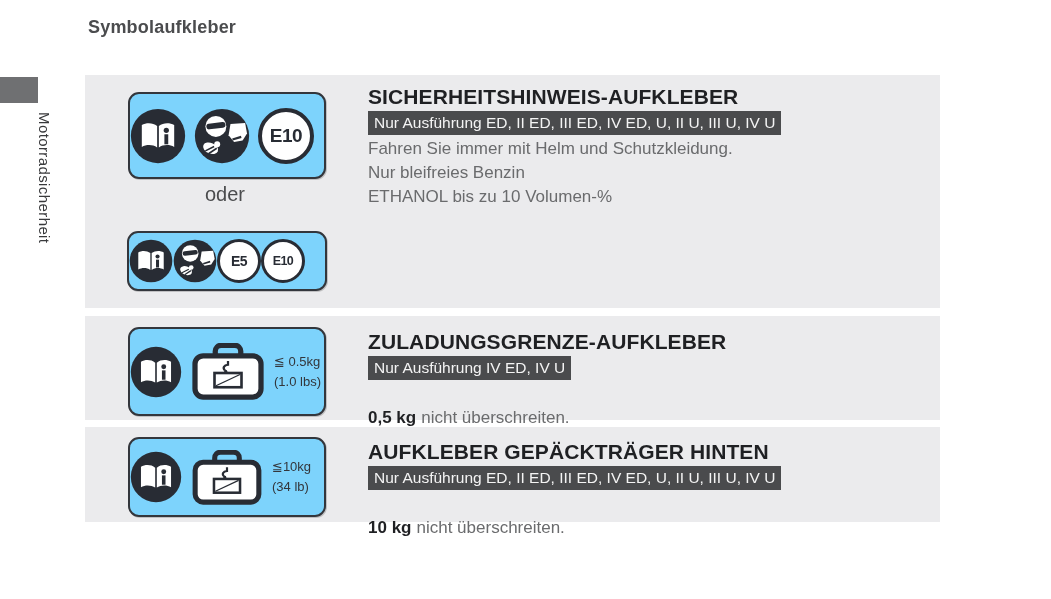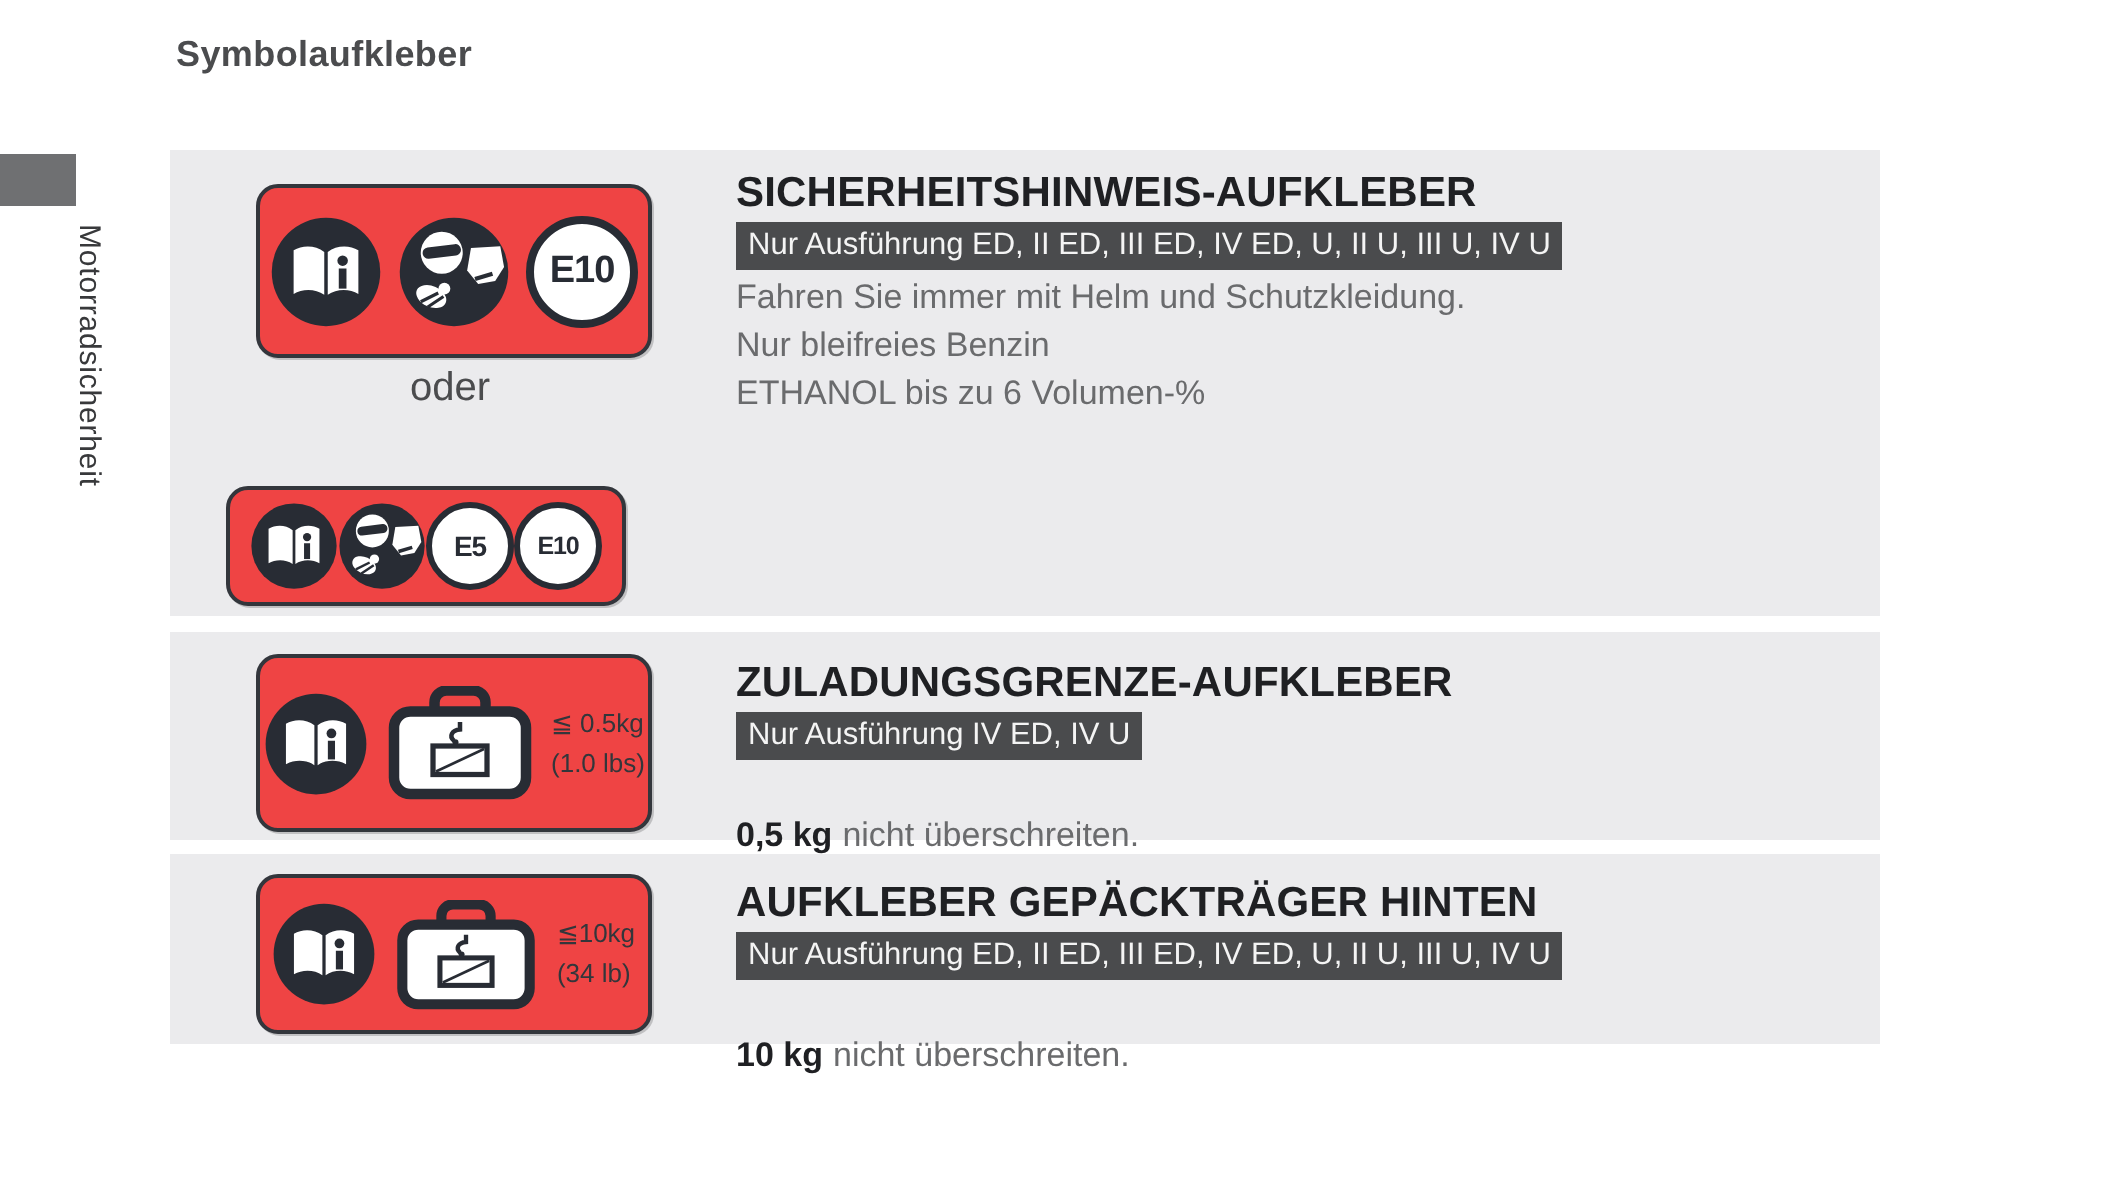--- a/index.html
+++ b/index.html
@@ -9,24 +9,24 @@
   .page-title{position:absolute;left:88px;top:17px;font-size:18px;font-weight:bold;color:#4b4c4e;letter-spacing:.2px;}
 
   .side-tab{position:absolute;left:0;top:77px;width:38px;height:26px;background:#6f7072;}
   .side-label{position:absolute;left:36px;top:112px;writing-mode:vertical-rl;font-size:15px;color:#38393b;letter-spacing:.4px;}
 
   .gbox{position:absolute;left:85px;width:929px;background:#ebebed;}
   #box1{top:75px;height:233px;}
   #box2{top:316px;height:104px;}
   #box3{top:427px;height:95px;}
 
-  .sticker{position:absolute;background:#ef4444;border:2px solid #33363c;border-radius:11px;
-           box-shadow:1px 1px 0 rgba(0,0,0,.18);display:flex;align-items:center;justify-content:center;}
+  .sticker{position:absolute;background:#7dd3fc;border:2px solid #33363c;border-radius:11px;
+           box-shadow:1px 1px 0 rgba(0,0,0,.18);display:flex;align-items:center;}
   #sticker1{left:43px;top:17px;width:194px;height:83px;gap:8px;}
-  #sticker2{left:28px;top:156px;width:196px;height:56px;gap:0;margin-top:12px;}
+  #sticker2{left:42px;top:156px;width:196px;height:56px;gap:0;}
   #sticker3{left:43px;top:11px;width:194px;height:85px;gap:10px;}
   #sticker4{left:43px;top:10px;width:194px;height:76px;gap:10px;}
 
   .emark{border:4px solid #282c34;border-radius:50%;background:#fff;color:#282c34;
          display:flex;align-items:center;justify-content:center;font-weight:bold;box-sizing:border-box;}
   .emark.big{width:56px;height:56px;font-size:19px;letter-spacing:-.5px;}
   .emark.small{width:44px;height:44px;border-width:3.5px;font-size:14px;letter-spacing:-.6px;}
   .emark.small.wide{font-size:12.5px;}
 
   .or-label{position:absolute;left:43px;top:108px;width:194px;text-align:center;
@@ -114,21 +114,21 @@
       </span>
       <span class="emark small">E5</span>
       <span class="emark small wide">E10</span>
     </div>
 
     <div id="txt1" class="txtcol">
       <div class="sec-title">SICHERHEITSHINWEIS-AUFKLEBER</div>
       <div><span class="variant">Nur Ausführung ED, II ED, III ED, IV ED, U, II U, III U, IV U</span></div>
       <div class="body-line">Fahren Sie immer mit Helm und Schutzkleidung.</div>
       <div class="body-line">Nur bleifreies Benzin</div>
-      <div class="body-line">ETHANOL bis zu 6 Volumen-%</div>
+      <div class="body-line">ETHANOL bis zu 10 Volumen-%</div>
     </div>
   </div>
 
   <div id="box2" class="gbox">
     <div id="sticker3" class="sticker">
       <span class="icon-wrap">
         <svg width="52" height="52" viewBox="0 0 64 64">
             <use href="#book-sym"></use>
           </svg>
       </span>

